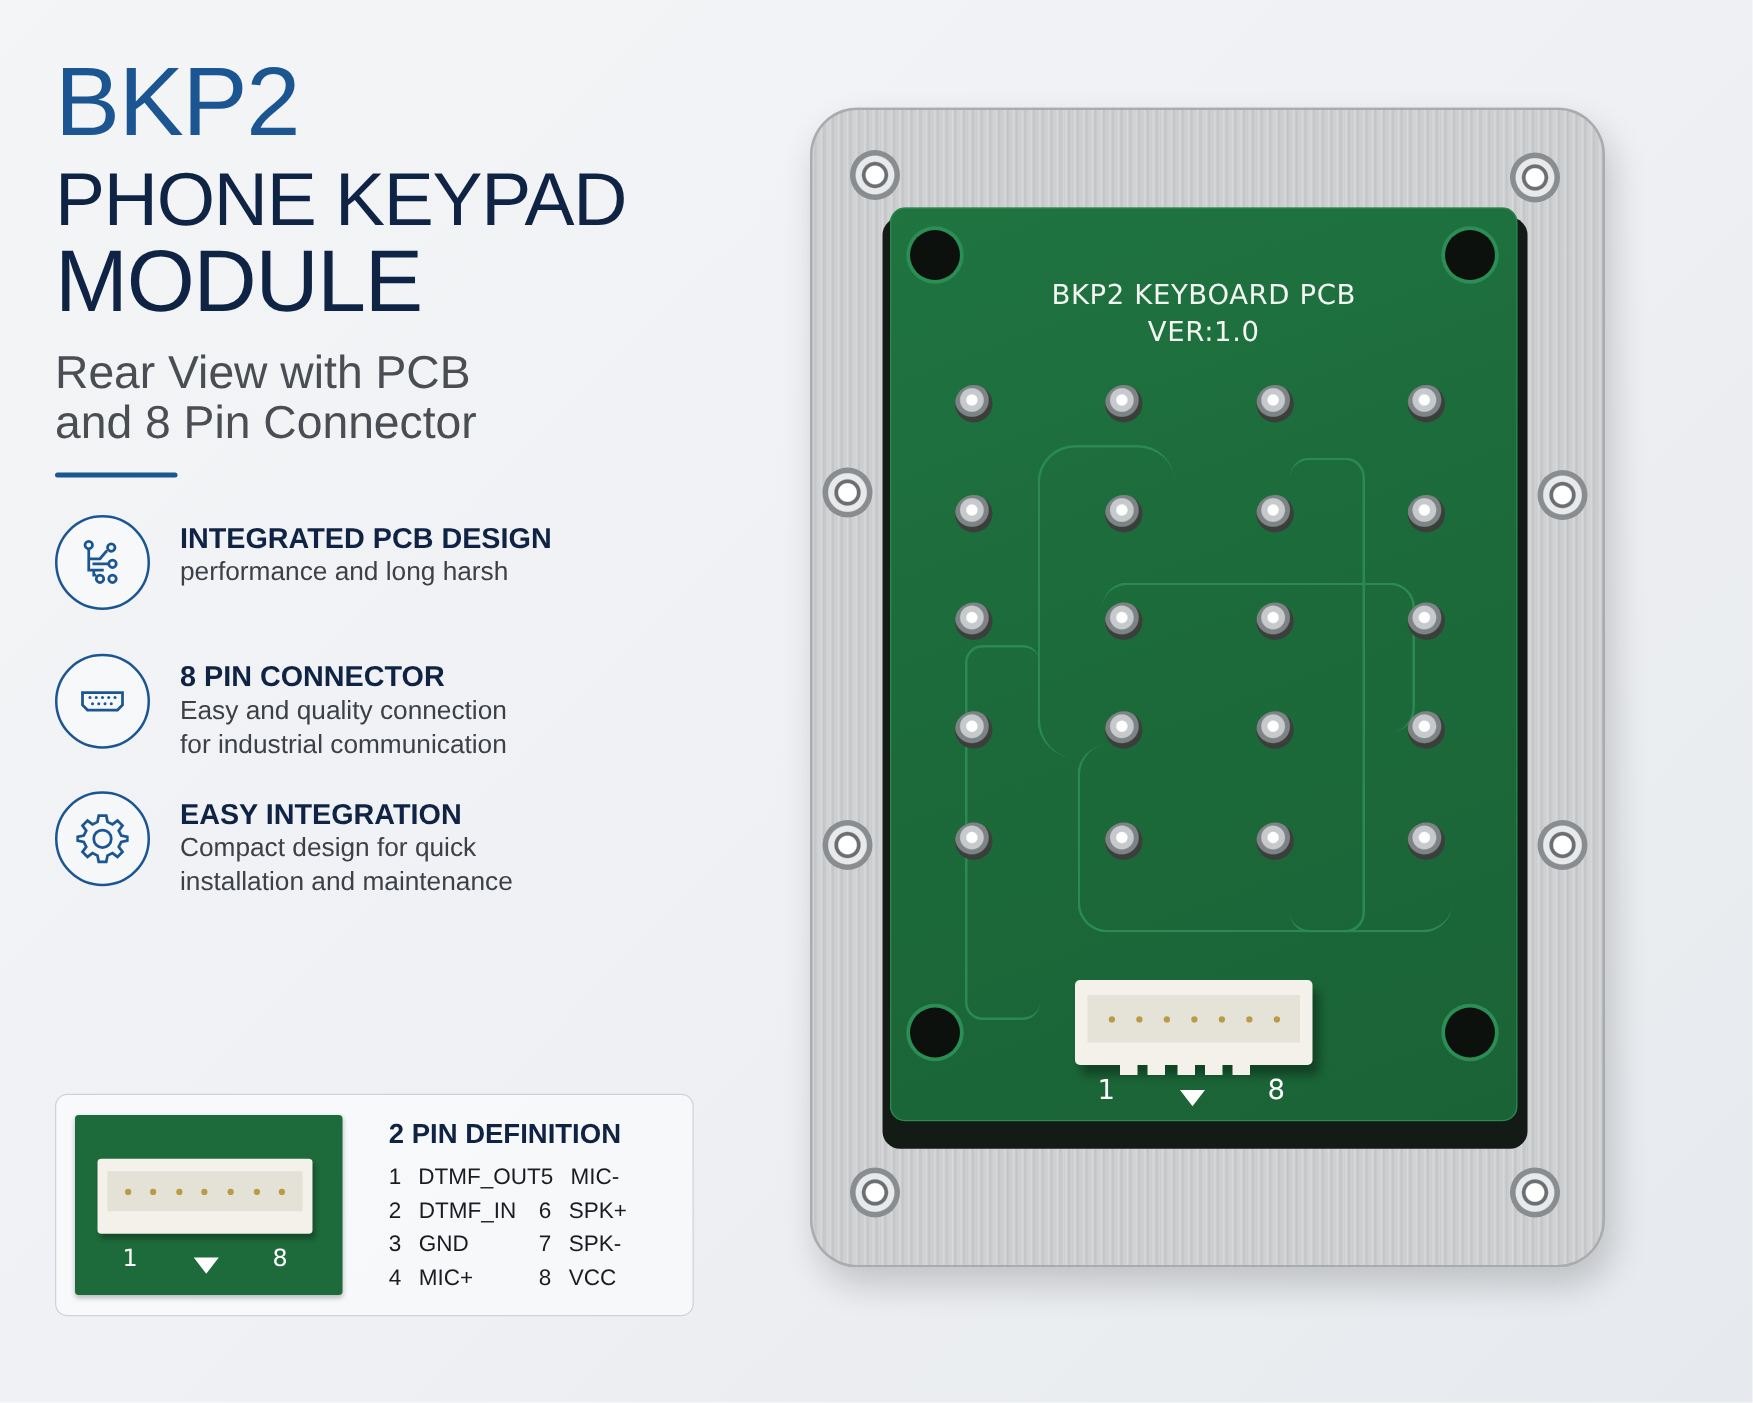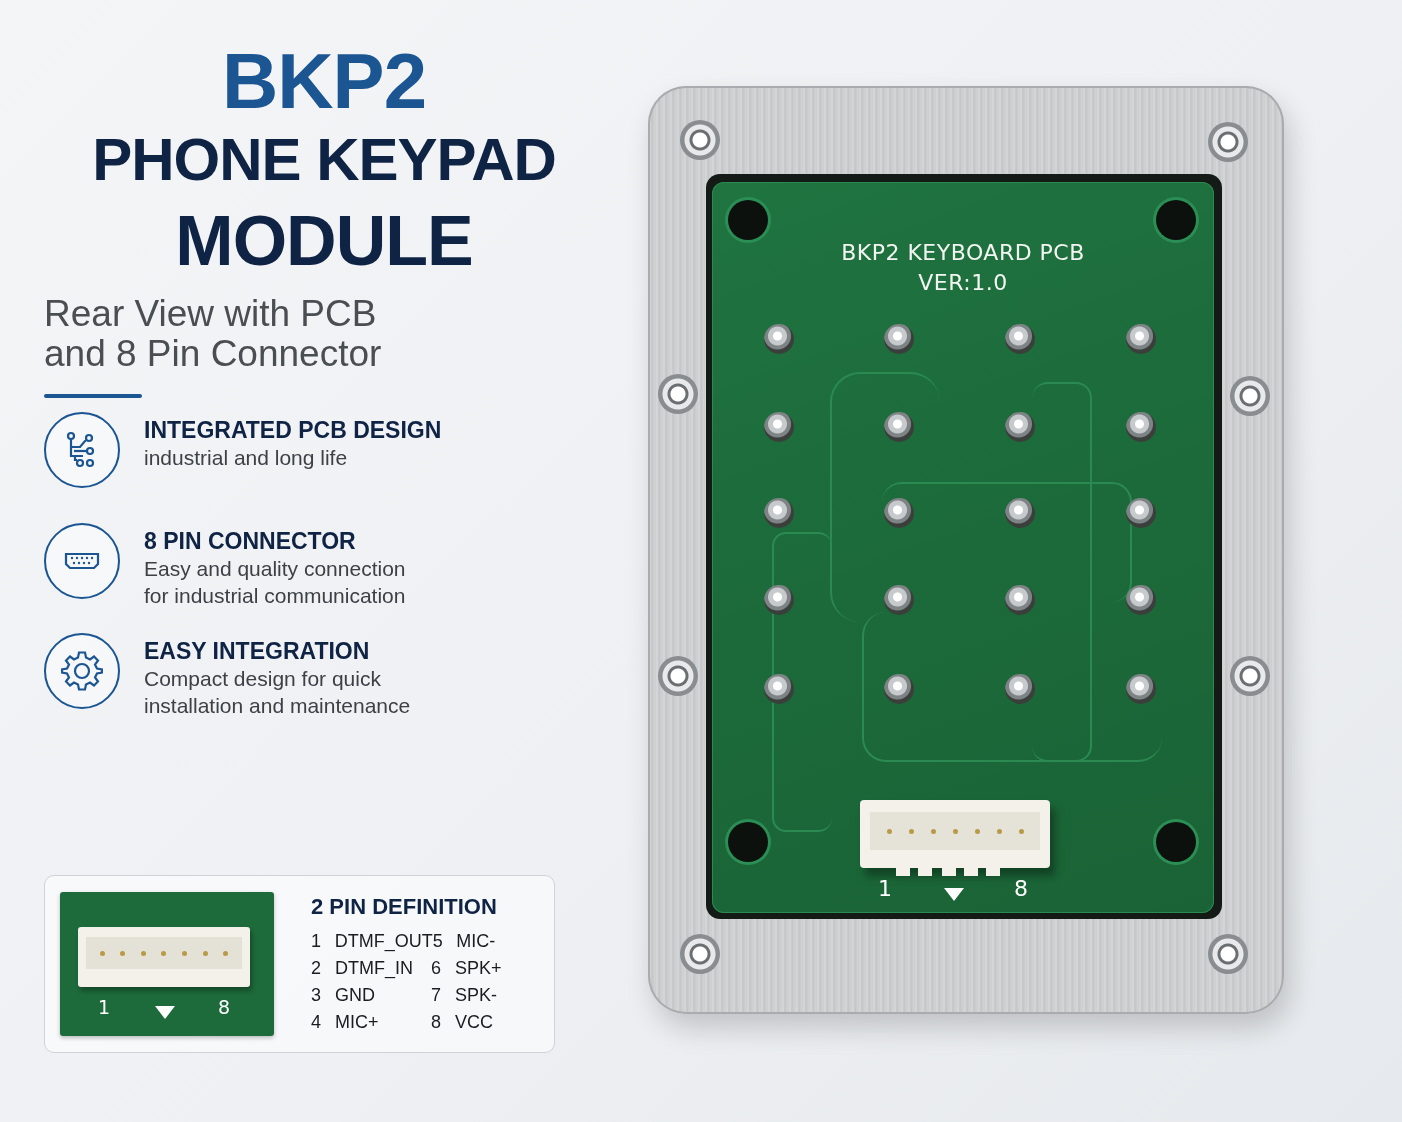--- a/index.html
+++ b/index.html
@@ -3,24 +3,24 @@
 <meta charset="utf-8">
 <style>
   * { box-sizing: border-box; margin: 0; padding: 0; }
   html, body { width: 1402px; height: 1122px; overflow: hidden; }
   body {
     background: linear-gradient(135deg, #f4f5f7 0%, #eef0f3 55%, #e6e9ed 100%);
     font-family: "Liberation Sans", "DejaVu Sans", sans-serif;
     position: relative;
   }
   .left { position: absolute; left: 44px; top: 40px; width: 560px; }
-  .title-line { font-weight: 700; line-height: 1; letter-spacing: -1px; text-align: center; }
+  .title-line { font-weight: 400; line-height: 1; letter-spacing: -1px; }
   .t1 { color: #1b5592; font-size: 78px; margin-top: 2px; }
   .t2 { color: #0f2344; font-size: 60px; margin-top: 10px; }
-  .t3 { color: #0f2344; font-size: 70px; margin-top: 16px; }
+  .t3 { color: #0f2344; font-size: 70px; margin-top: 0; }
   .subtitle { color: #4a4d52; font-size: 37px; line-height: 40px; margin-top: 18px; }
   .divider { width: 98px; height: 4px; background: #1b5592; margin-top: 20px; border-radius: 2px; }
 
   .features { position: absolute; left: 44px; top: 412px; width: 460px; }
   .feature { display: flex; align-items: flex-start; height: 110.5px; }
   .feat-icon {
     width: 76px; height: 76px; border-radius: 50%;
     border: 2.5px solid #1b5592; display: flex; align-items: center; justify-content: center;
     flex-shrink: 0; background: rgba(255,255,255,0.4);
   }
@@ -67,21 +67,21 @@
   }
   .screw {
     position: absolute; width: 40px; height: 40px; border-radius: 50%;
     background: radial-gradient(circle, #ffffff 0 7px, #6c6f72 8px 10px, #e8e9ea 11px 15px, #8a8d90 16px 20px);
   }
   .recess {
     position: absolute; left: 58px; top: 88px; width: 516px; height: 745px;
     background: #141a16; border-radius: 14px;
   }
   .pcb {
-    position: absolute; left: 64px; top: 96px; width: 502px; height: 731px;
+    position: absolute; left: 64px; top: 80px; width: 502px; height: 731px;
     background: linear-gradient(160deg, #1f7440 0%, #1c6a3a 50%, #1a6336 100%);
     border-radius: 12px; box-shadow: inset 0 0 0 1px #2a8a50;
   }
   .pcb-hole {
     position: absolute; width: 40px; height: 40px; border-radius: 50%;
     background: #0c110e; box-shadow: 0 0 0 3px #2b8f55;
   }
   .pcb-text {
     position: absolute; left: 0; width: 100%; text-align: center; color: #f3f5f2;
     font-family: "DejaVu Sans", sans-serif; font-size: 22px; letter-spacing: 0.5px;
@@ -126,21 +126,21 @@
         <circle cx="19" cy="34" r="3"></circle>
           <circle cx="29" cy="34" r="3"></circle>
         <path d="M10 10 V27 H22"></path>
           <path d="M10 18 H19 L24 12 H25"></path>
           <path d="M13 22 H26"></path>
           <path d="M14 27 V31 H16"></path>
       </svg>
     </div>
     <div class="feat-text">
       <div class="feat-title">INTEGRATED PCB DESIGN</div>
-      <div class="feat-desc">industrial and long life</div>
+      <div class="feat-desc">performance and long harsh</div>
     </div>
   </div>
   <div class="feature">
     <div class="feat-icon">
       <svg viewBox="0 0 42 42" fill="none" stroke="#1b5592" stroke-width="2.2">
         <path d="M5 14 H37 V24 L33 28 H9 L5 24 Z"></path>
         <g fill="#1b5592" stroke="none">
           <circle cx="11" cy="18" r="1.2"></circle>
             <circle cx="16" cy="18" r="1.2"></circle>
             <circle cx="21" cy="18" r="1.2"></circle>

